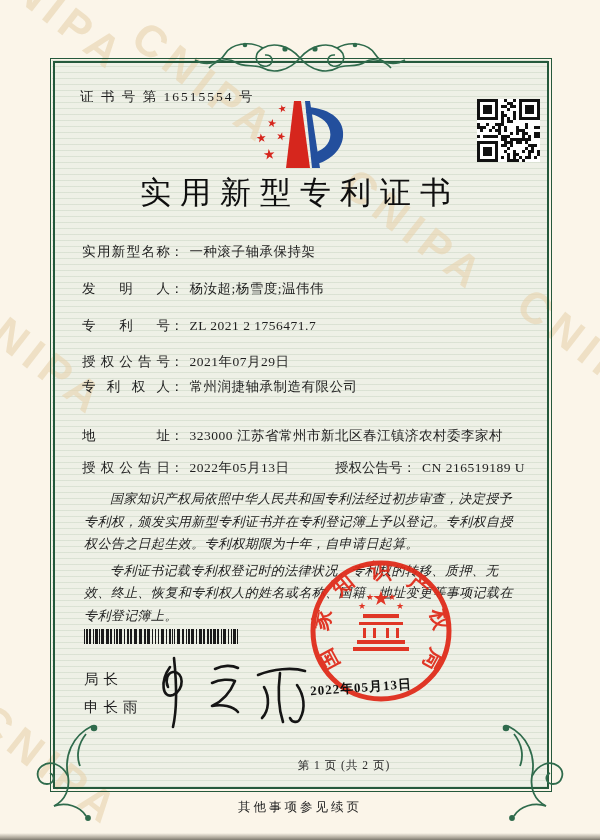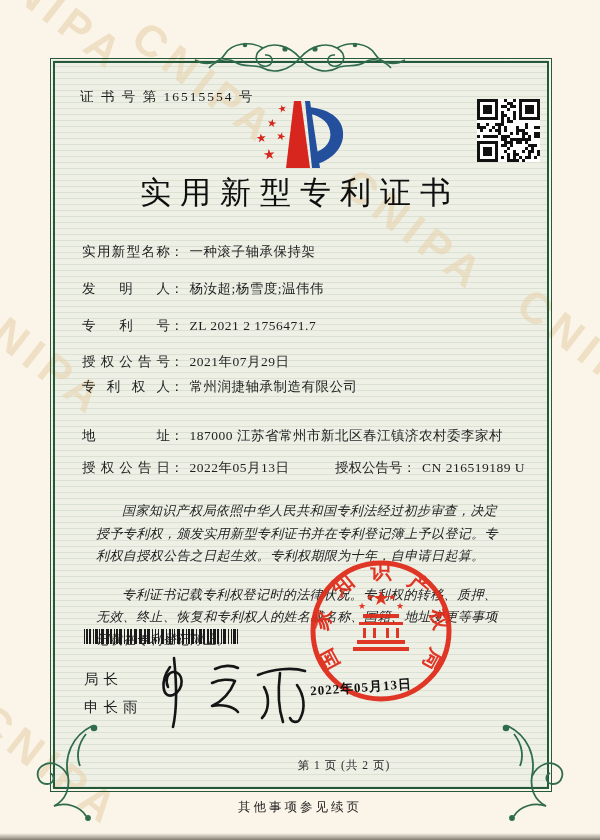--- a/index.html
+++ b/index.html
@@ -42,21 +42,21 @@
     font-size:31px;font-weight:400;letter-spacing:9px;color:#0e0e0e;
   }
   .field-row{position:absolute;left:32px;width:448px;white-space:nowrap;font-size:13.5px;}
   .flabel{display:inline-block;width:88px;text-align:justify;text-align-last:justify;}
   .fvalue{margin-left:6px;letter-spacing:0.5px;}
   .pair2{position:absolute;left:253px;top:0;}
   .paras{
     position:absolute;left:30px;top:426px;width:442px;
     font-size:13px;line-height:1.74;font-style:italic;letter-spacing:0.4px;color:#232323;
   }
-  .paras p{margin:16px;text-indent:2em;}
+  .paras p{margin:4px;text-indent:2em;}
   .barcode{position:absolute;left:34px;top:571px;width:158px;height:15px;}
   .signer{position:absolute;left:34px;font-size:14.5px;letter-spacing:5px;font-weight:500;}
   .sig{position:absolute;left:90px;top:595px;width:200px;height:78px;}
   .seal{position:absolute;left:305px;top:557px;width:152px;height:152px;z-index:5;}
   .seal-date{
     position:absolute;left:310px;top:677px;width:150px;z-index:6;
     font-size:13px;font-weight:700;letter-spacing:1px;color:#111;
     transform:rotate(-4deg);
   }
   .page-info{position:absolute;left:0;top:700px;width:100%;text-align:center;font-size:11.5px;letter-spacing:1px;color:#2a2a2a;padding-left:44px;}
@@ -354,21 +354,21 @@
     <div class="field-row" style="top:259px;">
       <span class="flabel">专利号</span><span>：</span><span class="fvalue">ZL 2021 2 1756471.7</span>
     </div>
     <div class="field-row" style="top:295px;">
       <span class="flabel">授权公告号</span><span>：</span><span class="fvalue">2021年07月29日</span>
     </div>
     <div class="field-row" style="top:320px;">
       <span class="flabel">专利权人</span><span>：</span><span class="fvalue">常州润捷轴承制造有限公司</span>
     </div>
     <div class="field-row" style="top:369px;">
-      <span class="flabel">地址</span><span>：</span><span class="fvalue">187000 江苏省常州市新北区春江镇济农村委李家村</span>
+      <span class="flabel">地址</span><span>：</span><span class="fvalue">323000 江苏省常州市新北区春江镇济农村委李家村</span>
     </div>
     <div class="field-row" style="top:401px;">
       <span class="flabel">授权公告日</span><span>：</span><span class="fvalue">2022年05月13日</span>
       <span class="pair2">
         <span>授权公告号</span><span>：</span><span class="fvalue">CN 216519189 U</span>
       </span>
     </div>
 
     <div class="paras">
       <p>国家知识产权局依照中华人民共和国专利法经过初步审查，决定授予专利权，颁发实用新型专利证书并在专利登记簿上予以登记。专利权自授权公告之日起生效。专利权期限为十年，自申请日起算。</p>

